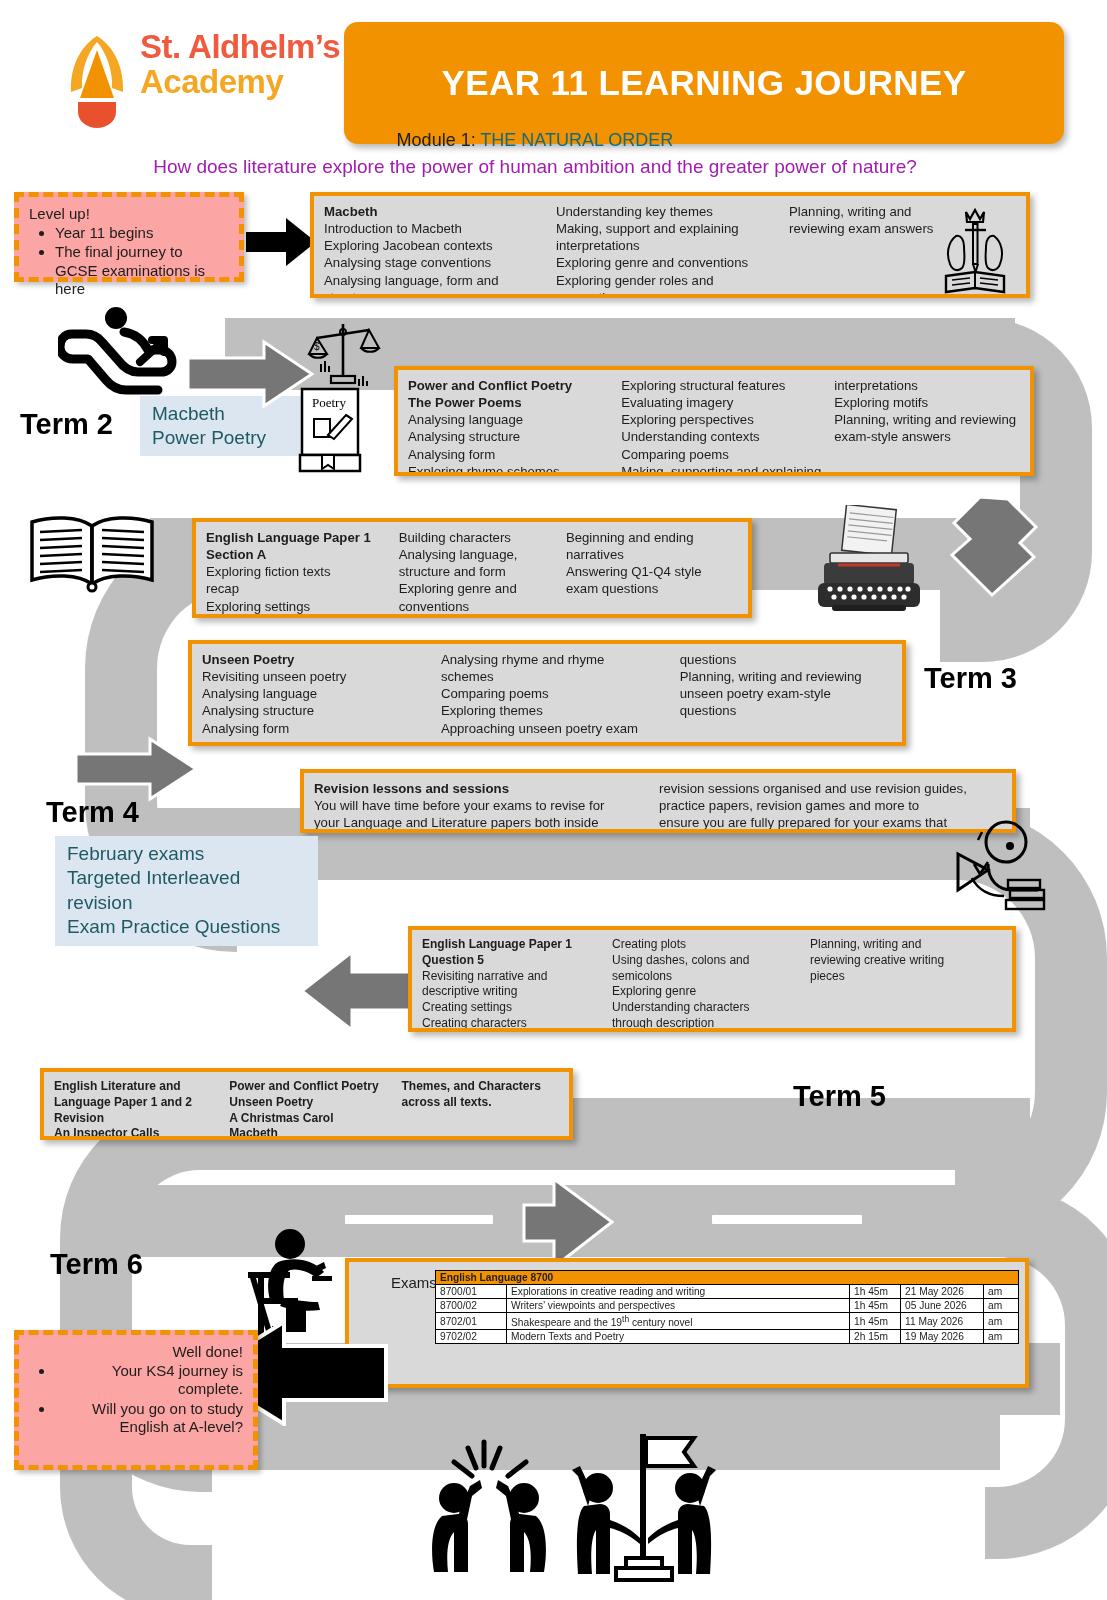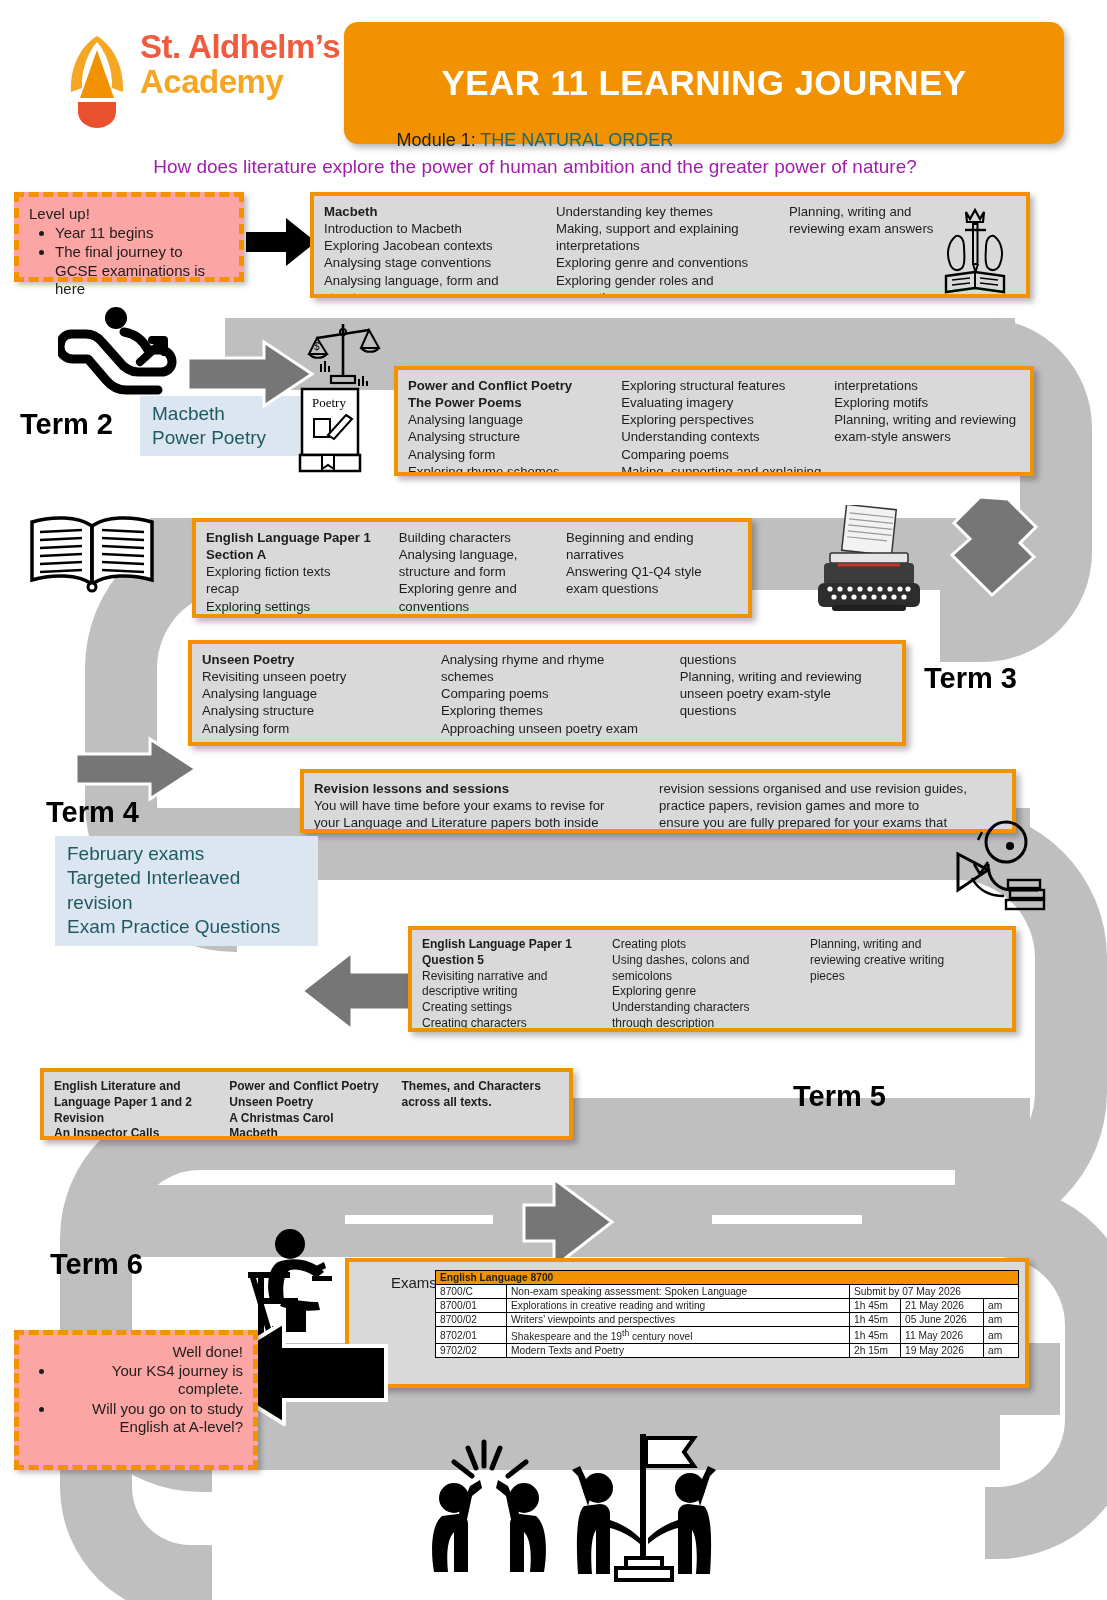--- a/index.html
+++ b/index.html
@@ -443,25 +443,20 @@
   </svg>
   <div class="credit" style="left:218px;top:1345px;width:90px;white-space:pre-line;">Created by Gan Khoon Lay
 from Noun Project</div>
 
   <div class="exams-panel">
     <div class="exams-label">Exams</div>
     <table class="exam-table">
       <tbody>
         <tr class="hdr">
           <td colspan="5">English Language 8700</td>
-        </tr>
-        <tr>
-          <td class="code">8700/C</td>
-          <td>Non-exam speaking assessment: Spoken Language</td>
-          <td colspan="3">Submit by 07 May 2026</td>
         </tr>
         <tr>
           <td class="code">8700/01</td>
           <td>Explorations in creative reading and writing</td>
           <td class="dur">1h 45m</td>
           <td class="date">21 May 2026</td>
           <td class="ampm">am</td>
         </tr>
         <tr>
           <td class="code">8700/02</td>

